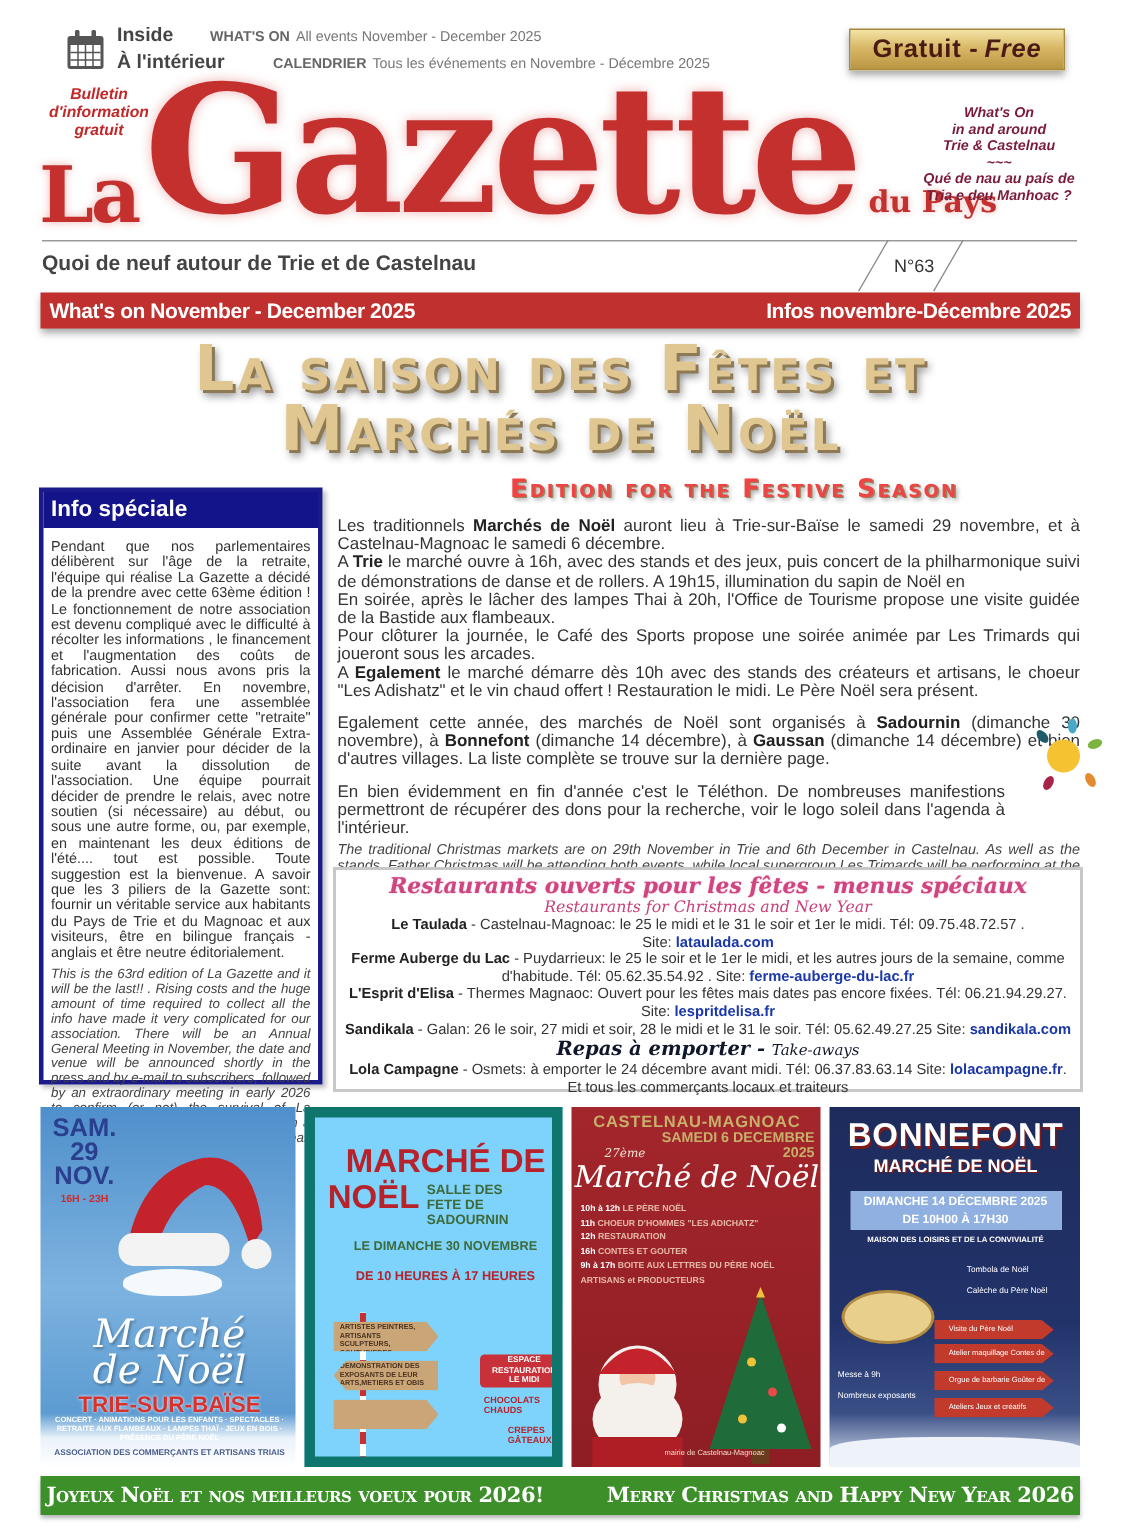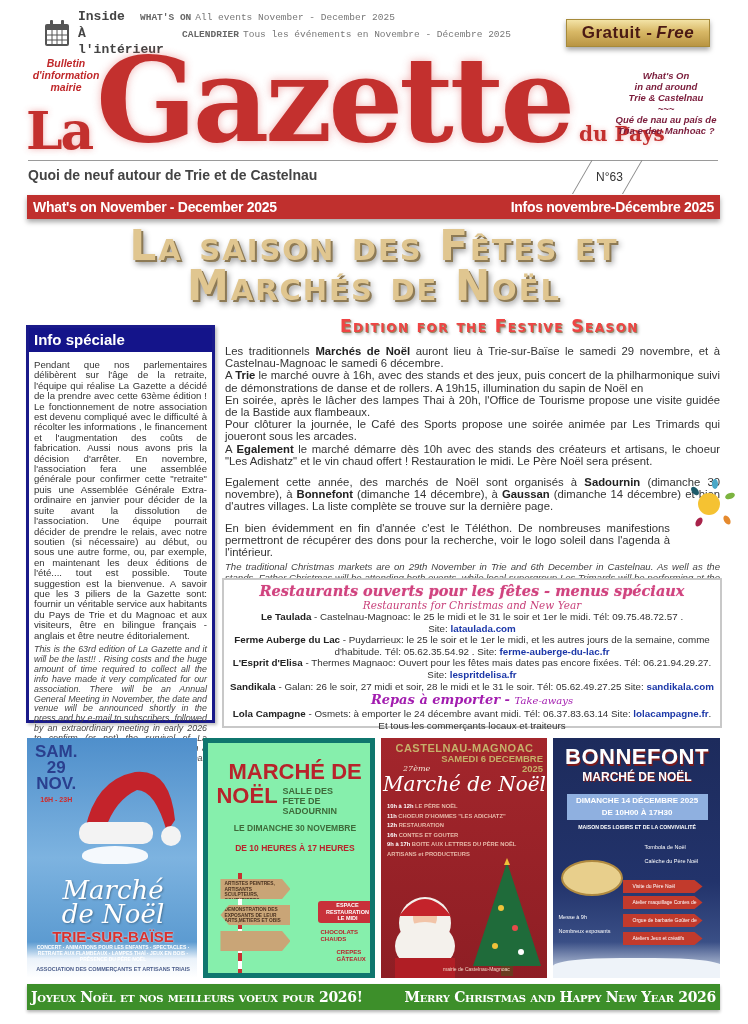--- a/index.html
+++ b/index.html
@@ -3,21 +3,21 @@
 <meta charset="utf-8">
 <style>
   * { box-sizing: border-box; margin: 0; padding: 0; }
   html, body { width: 748px; height: 1024px; background: #ffffff; overflow: hidden; }
   body { font-family: "Liberation Sans", sans-serif; color: #222; position: relative; }
 
   
   .top-strip { position: absolute; left: 44px; top: 16px; height: 34px; display: flex; align-items: center; }
   .cal-icon { width: 26px; height: 28px; margin-right: 8px; }
   .inside-labels { display: flex; flex-direction: column; line-height: 16px; }
-  .inside-labels .row { display: flex; align-items: baseline; font-family: Liberation Mono, monospace; }
+  .inside-labels .row { display: flex; align-items: baseline; }
   .inside-labels .lbl { font-weight: bold; font-size: 13px; color: #444; width: 88px; }
   .inside-labels .row:first-child .lbl { width: 50px; }
   .inside-labels .row:first-child .kw { margin-left: 12px; }
   .inside-labels .kw { font-weight: bold; font-size: 9.5px; color: #666; margin-right: 4px; margin-left: 16px; }
   .inside-labels .desc { font-size: 9.5px; color: #777; }
 
   .gratuit-badge { position: absolute; left: 566px; top: 19px; width: 144px; height: 28px;
     background: linear-gradient(180deg, #f3e3a6 0%, #d8b866 45%, #b99543 100%);
     border: 1px solid #a68a3a; box-shadow: 0 3px 5px rgba(0,0,0,0.35);
     display: flex; align-items: center; justify-content: center;
@@ -76,28 +76,28 @@
   .sun-logo { position: absolute; left: 685px; top: 478px; width: 50px; height: 50px; }
 
   
   .resto-box { position: absolute; left: 222px; top: 578px; width: 500px; height: 150px; border: 2px solid #c8c8c8;
     background: #fff; text-align: center; font-size: 9.8px; line-height: 11.6px; color: #333; padding-top: 3px; }
   .resto-title { font-family: "DejaVu Serif", serif; font-style: italic; font-weight: bold; font-size: 14.5px;
     color: #d0447f; line-height: 16px; text-shadow: 0 0 1px #e890b8; }
   .resto-sub { font-family: "DejaVu Serif", serif; font-style: italic; font-size: 10.5px; color: #c8407a; line-height: 12px; }
   .resto-box .name { font-weight: bold; color: #222; }
   .resto-box .site { font-weight: bold; color: #1b37a8; }
-  .takeaway-title { font-family: "DejaVu Serif", serif; font-style: italic; font-weight: bold; font-size: 13px; color: #a21caf; line-height: 15px; }
+  .takeaway-title { font-family: "DejaVu Serif", serif; font-style: italic; font-weight: bold; font-size: 13px; color: #0f172a; line-height: 15px; }
   .takeaway-title .en { font-weight: normal; font-size: 10px; }
 
   
   .posters { position: absolute; left: 27px; top: 738px; width: 693px; height: 240px; display: flex; gap: 6px; }
   .poster { position: relative; height: 240px; overflow: hidden; }
   .p1 { width: 172px; background: linear-gradient(180deg, #4f8fcb 0%, #7db3e0 50%, #5c9bd1 85%, #eaf2fa 92%, #ffffff 100%); }
-  .p2 { width: 173px; background: #86efac; border: 5px solid #0f766e; }
+  .p2 { width: 173px; background: #7dd3fc; border: 7px solid #0f766e; }
   .p3 { width: 167px; background: linear-gradient(180deg, #a3262c 0%, #8e1e24 100%); }
   .p4 { width: 169px; background: linear-gradient(180deg, #1d2b5c 0%, #22336b 60%, #3a4f86 85%, #dfe8f3 100%); }
 
   .p1 .date { position: absolute; left: 8px; top: 6px; font-weight: bold; font-size: 17px; line-height: 16px; color: #2a3f8e; text-align: center; }
   .p1 .hours { font-size: 7px; color: #d02a2a; font-weight: bold; }
   .p1 .hat { position: absolute; left: 48px; top: 22px; width: 108px; height: 92px; }
   .p1 .moustache { position: absolute; left: 55px; top: 108px; width: 66px; height: 18px; background: #fff; border-radius: 50% 50% 40% 40%; opacity: 0.92; }
   .p1 .script { position: absolute; left: 10px; top: 140px; width: 152px; text-align: center; font-family: "DejaVu Serif", serif; font-style: italic; font-size: 26px; line-height: 24px; color: #fff; text-shadow: 1px 1px 2px rgba(0,0,0,0.3); }
   .p1 .town { position: absolute; left: 0; top: 190px; width: 172px; text-align: center; font-weight: bold; font-size: 15px; color: #d8322f; text-shadow: 0 0 2px #fff; }
   .p1 .sub { position: absolute; left: 6px; top: 206px; width: 160px; text-align: center; font-size: 5px; line-height: 6px; color: #fff; font-weight: bold; }
@@ -175,21 +175,21 @@
 </div>
 
 <div class="gratuit-badge">
   <span>Gratuit -</span>
   <span class="free">Free</span>
 </div>
 
 <div class="bulletin">
   <div>Bulletin</div>
   <div>d'information</div>
-  <div>mairie</div>
+  <div>gratuit</div>
 </div>
 <div class="logo-la">La</div>
 <div class="logo-gazette">Gazette</div>
 <div class="du-pays">du Pays</div>
 <div class="whatson-side">
   <div>What's On</div>
   <div>in and around</div>
   <div>Trie &amp; Castelnau</div>
   <div>~~~</div>
   <div>Qué de nau au país de</div>

